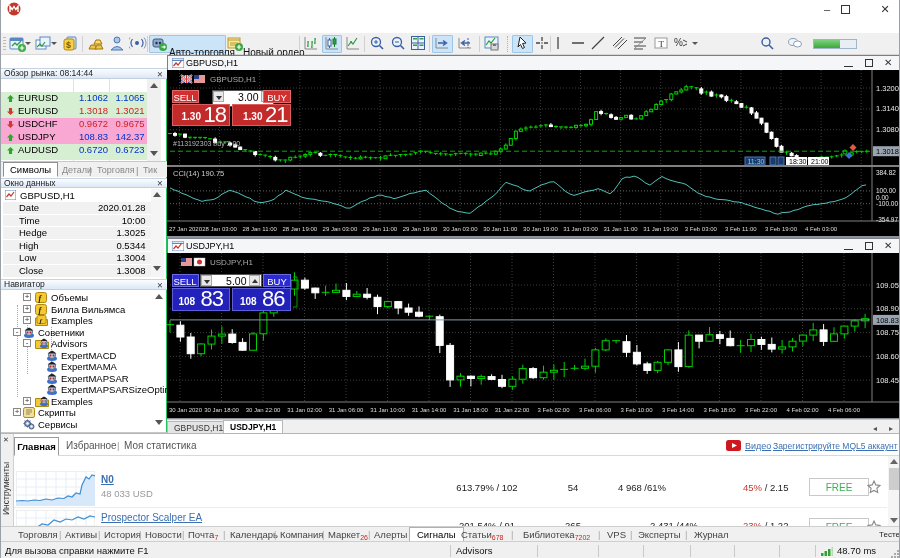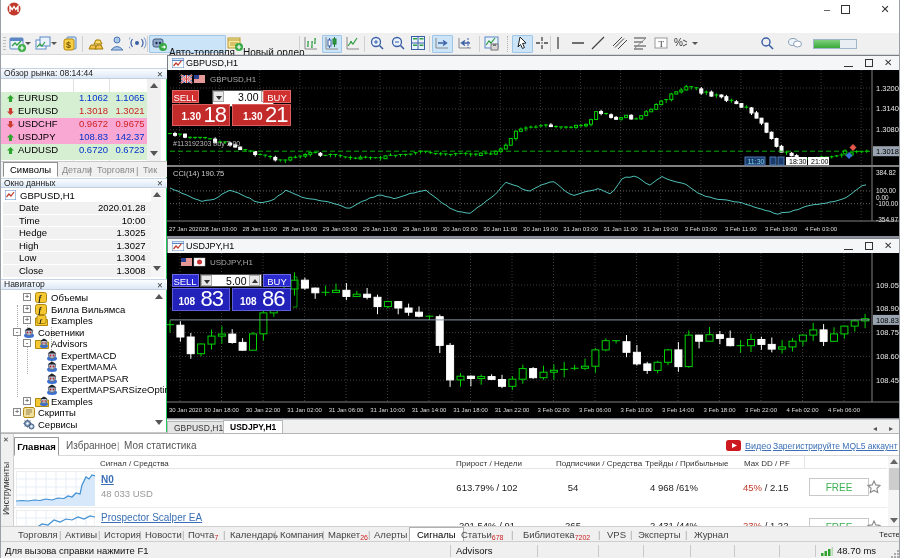--- a/index.html
+++ b/index.html
@@ -326,21 +326,21 @@
 <div class="dwrow" style="top:146.6px">
         <span class="dwlbl">Time</span>
         <span class="dwval">10:00</span>
       </div>
 <div class="dwrow" style="top:159.2px">
         <span class="dwlbl">Hedge</span>
         <span class="dwval">1.3025</span>
       </div>
 <div class="dwrow" style="top:171.8px">
         <span class="dwlbl">High</span>
-        <span class="dwval">1.3027</span>
+        <span class="dwval">0.5344</span>
       </div>
 <div class="dwrow" style="top:184.4px">
         <span class="dwlbl">Low</span>
         <span class="dwval">1.3004</span>
       </div>
 <div class="dwrow" style="top:197px">
         <span class="dwlbl">Close</span>
         <span class="dwval">1.3008</span>
       </div>
 
@@ -1145,28 +1145,20 @@
   <span class="abs" style="left:103px;top:6px;color:#999">|</span>
   <span class="abs" style="left:110px;top:6px;color:#555;font-size:10px">Моя статистика</span>
   <svg class="abs" style="left:712px;top:6px" width="15" height="11">
           <rect width="15" height="11" rx="2.5" fill="#cc181e"></rect>
           <path d="M6 3 l5 2.5 -5 2.5 z" fill="#fff"></path>
         </svg>
   <a class="abs link" style="left:731px;top:7px;font-size:9px;white-space:nowrap">Видео</a>
   <a class="abs link" style="left:759px;top:7px;font-size:8.5px;white-space:nowrap">Зарегистрируйте MQL5 аккаунт</a>
  </div>
 
- <div class="abs" style="left:13px;top:22px;width:873px;height:13px;border-bottom:1px solid #e6e6e6;font-size:9.5px;color:#333">
-  <span class="abs" style="left:86px;top:2.5px;font-size:8px">Сигнал / Средства</span>
-  <span class="abs" style="left:442px;top:2.5px;font-size:8px">Прирост / Недели</span>
-  <span class="abs" style="left:542px;top:2.5px;font-size:8px">Подписчики / Средства</span>
-  <span class="abs" style="left:631px;top:2.5px;font-size:8px">Трейды / Прибыльные</span>
-  <span class="abs" style="left:730px;top:2.5px;font-size:8px">Max DD / PF</span>
-  <span class="abs" style="left:790px;top:0;height:13px;border-left:1px solid #e6e6e6"></span>
- </div>
 
  <div class="abs" style="left:13px;top:35px;width:873px;height:39px;border-bottom:1px solid #ececec">
   <svg class="abs" style="left:2px;top:2px" width="79" height="35">
    <rect width="79" height="35" fill="#fff" stroke="#e0e0e0"></rect>
    <g stroke="#e8eef5">
             <line x1="0" y1="8" x2="79" y2="8"></line>
             <line x1="0" y1="16" x2="79" y2="16"></line>
             <line x1="0" y1="24" x2="79" y2="24"></line>
             <line x1="10" y1="0" x2="10" y2="35"></line>
             <line x1="20" y1="0" x2="20" y2="35"></line>
@@ -1176,21 +1168,21 @@
             <line x1="60" y1="0" x2="60" y2="35"></line>
             <line x1="70" y1="0" x2="70" y2="35"></line>
           </g>
    <path d="M0 30 L6 29.5 12 30 18 29 24 29.5 30 28 36 29 42 27 48 27.5 52 25 56 26 60 22 64 23 66 14 70 6 73 8 76 4 79 5 L79 35 0 35 Z" fill="#d6e8fa"></path>
    <path d="M0 30 L6 29.5 12 30 18 29 24 29.5 30 28 36 29 42 27 48 27.5 52 25 56 26 60 22 64 23 66 14 70 6 73 8 76 4 79 5" fill="none" stroke="#3f8fd4" stroke-width="1.2"></path>
   </svg>
   <a class="abs link" style="left:87px;top:5px;font-weight:bold;font-size:10px">N0</a>
   <span class="abs" style="left:87px;top:19px;color:#999;font-size:9.5px">48 033 USD</span>
   <span class="abs" style="left:413px;top:13px;width:120px;text-align:center;color:#222">613.79% / 102</span>
   <span class="abs" style="left:499px;top:13px;width:120px;text-align:center;color:#222">54</span>
-  <span class="abs" style="left:600px;top:13px;width:120px;text-align:center;color:#222">4 968 /61%</span>
+  <span class="abs" style="left:568px;top:13px;width:120px;text-align:center;color:#222">4 968 /61%</span>
   <span class="abs" style="left:729px;top:13px;color:#222"><span style="color:#c0392b">45%</span> / 2.15</span>
   <div class="abs" style="left:795px;top:9px;width:60px;height:18px;border:1px solid #c9c9c9;background:#fff;text-align:center;line-height:17px;color:#3cb054;font-size:10px">FREE</div>
   <svg class="abs" style="left:853px;top:11px" width="14" height="14" viewBox="0 0 14 14">
           <path d="M7 1 l1.8 3.9 4.2 0.5 -3.1 2.9 0.8 4.2 -3.7-2.1 -3.7 2.1 0.8-4.2 -3.1-2.9 4.2-0.5 z" fill="none" stroke="#888" stroke-width="1.1"></path>
         </svg>
  </div>
 
  <div class="abs" style="left:13px;top:74px;width:873px;height:19px;overflow:hidden">
   <svg class="abs" style="left:2px;top:2px" width="79" height="35">
    <rect width="79" height="35" fill="#fff" stroke="#e0e0e0"></rect>

